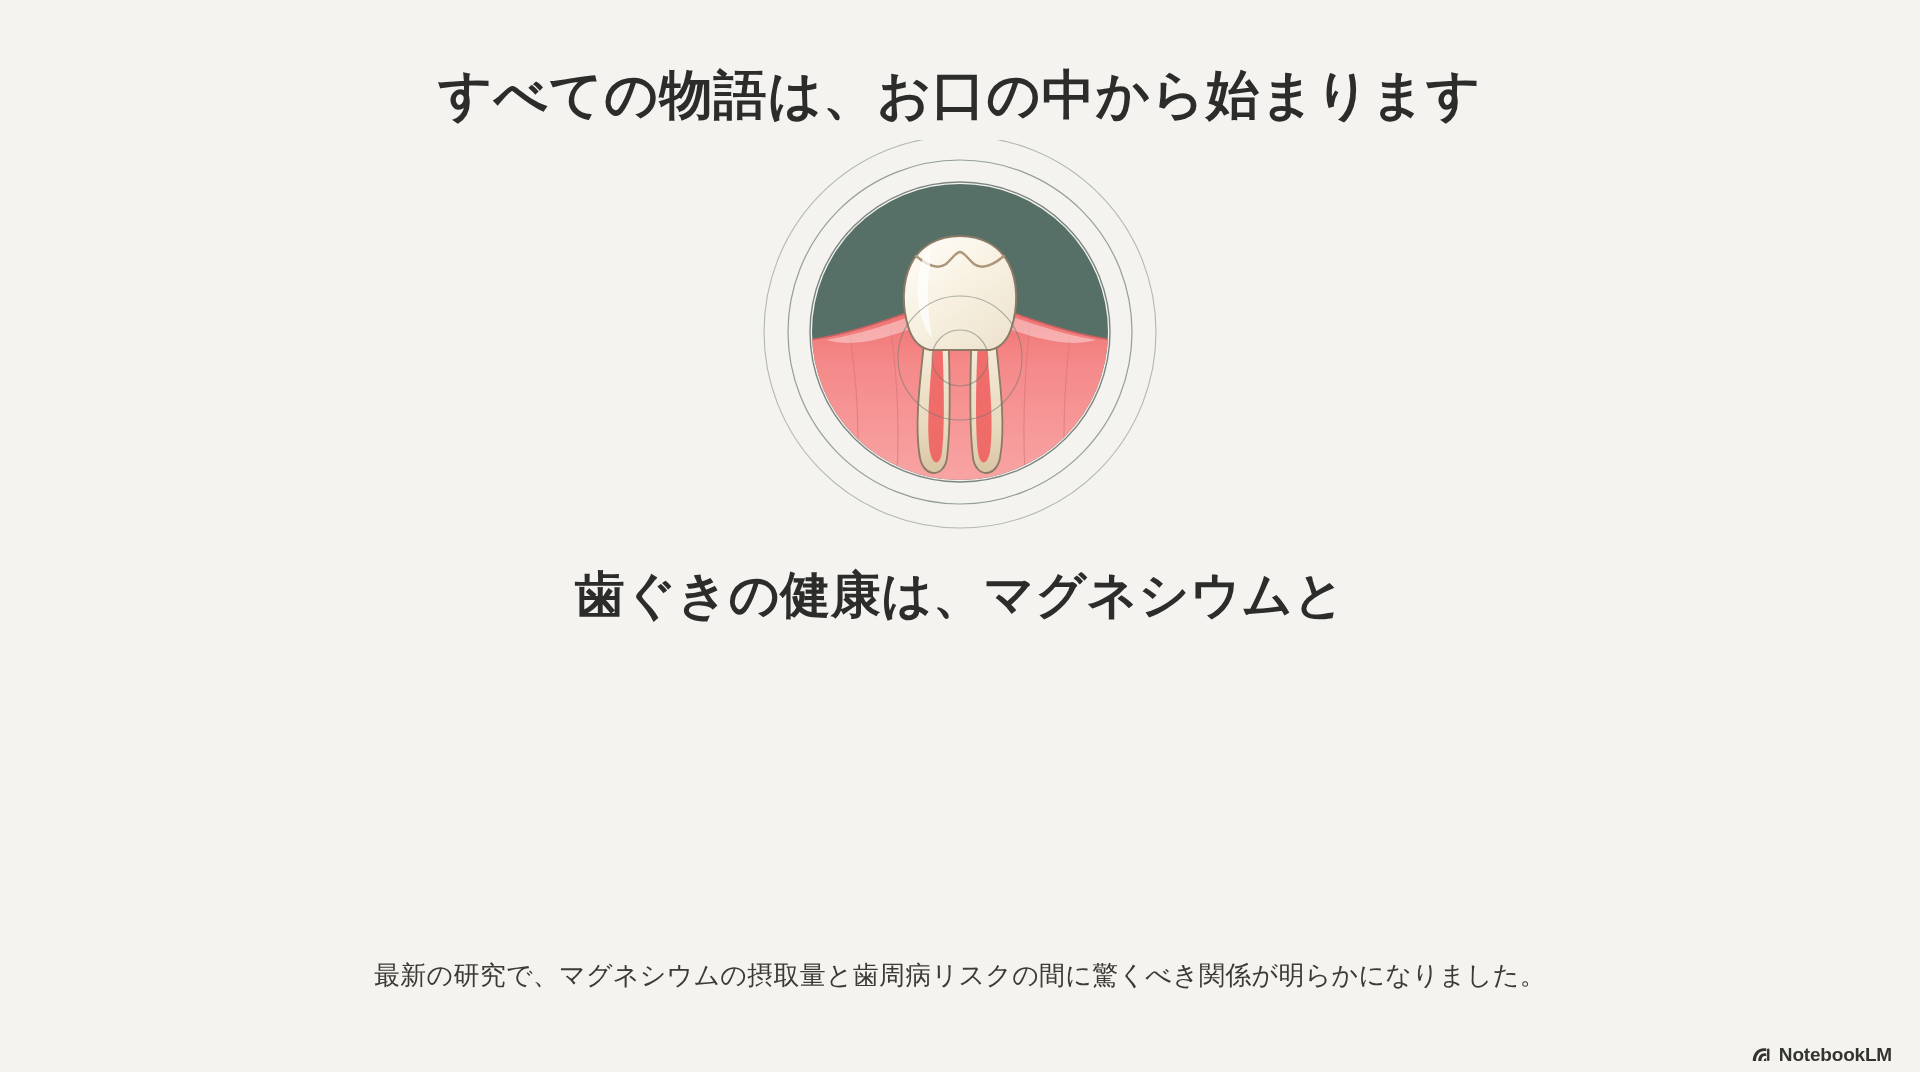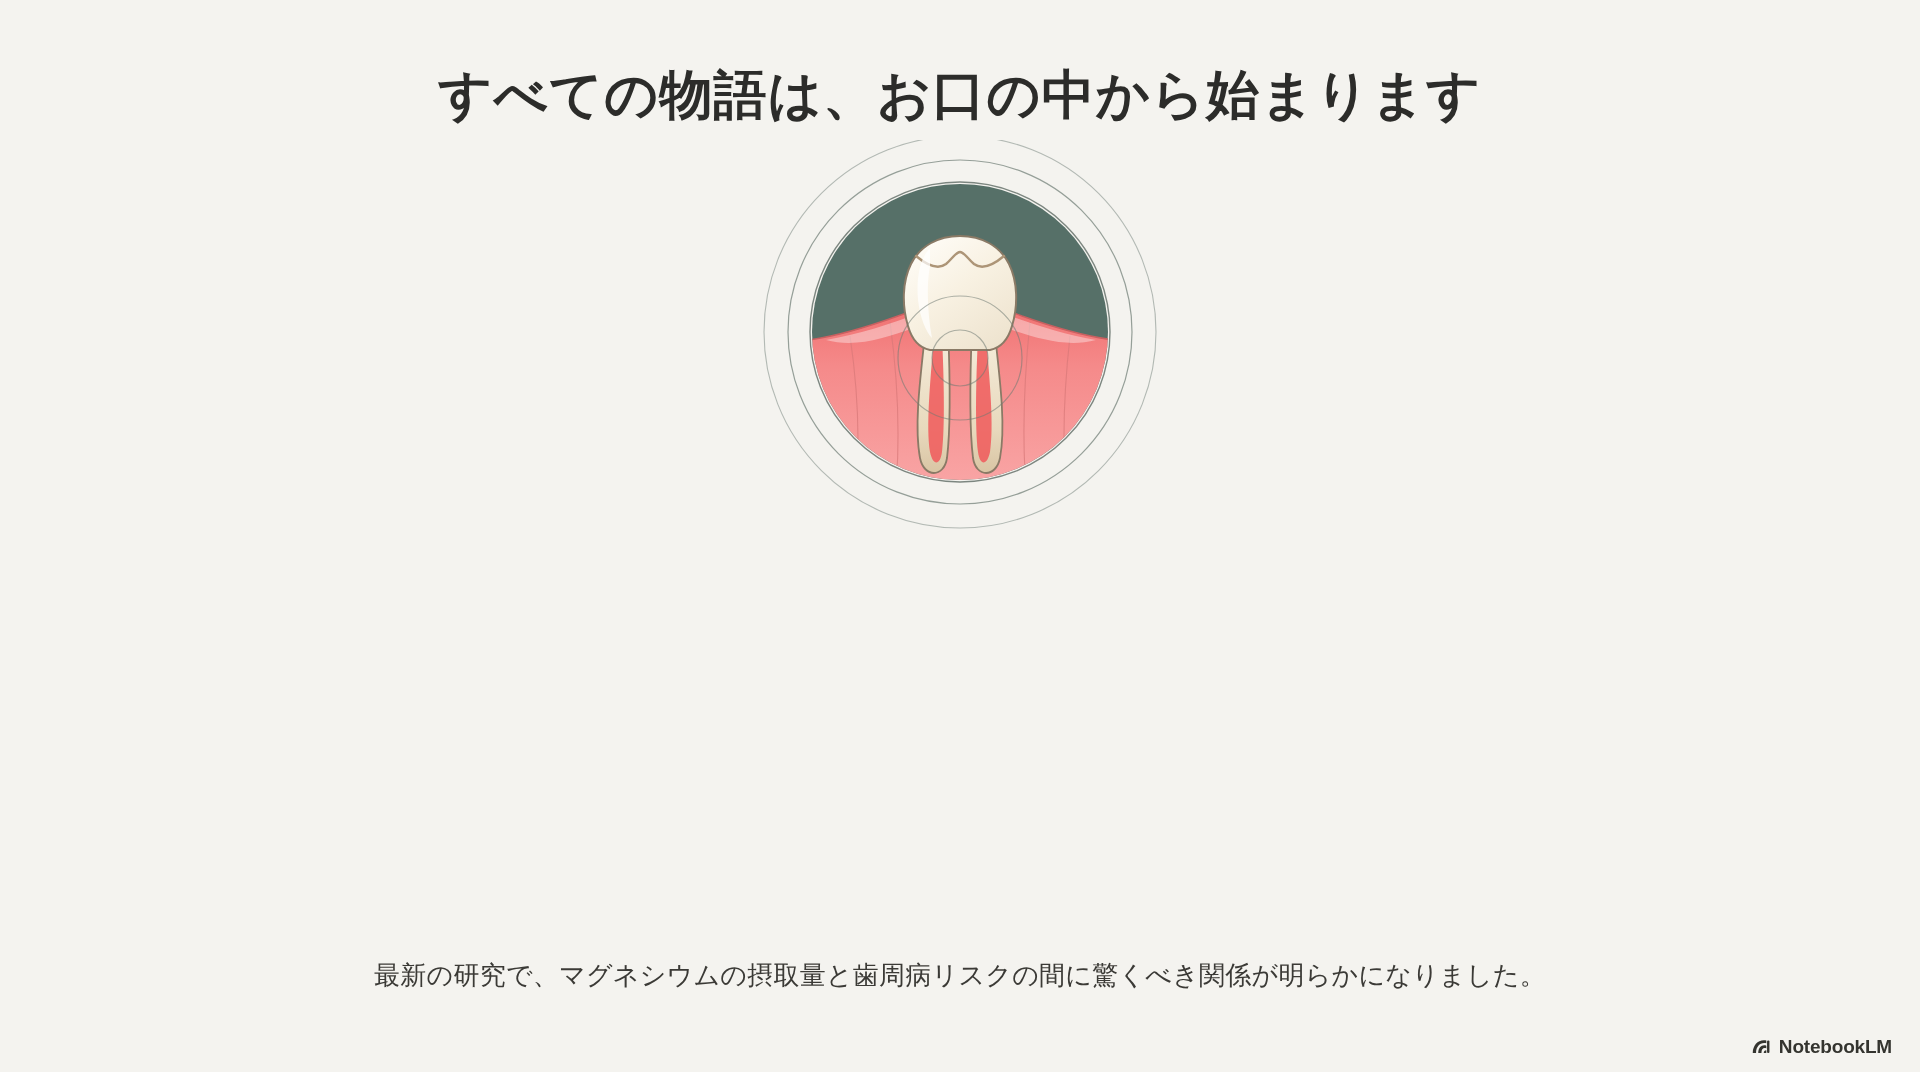--- a/index.html
+++ b/index.html
@@ -74,21 +74,21 @@
     font-weight: 400;
     color: #3b3a36;
     letter-spacing: 0.01em;
     white-space: nowrap;
   }
 
   
   .watermark {
     position: absolute;
     right: 28px;
-    bottom: 14px;
+    bottom: 6px;
     display: flex;
     align-items: center;
     gap: 7px;
     opacity: 0.92;
   }
   .watermark .wm-icon {
     width: 22px;
     height: 22px;
     display: block;
   }
@@ -196,20 +196,21 @@
                  C 190 178, 196 192, 202 198
                  C 198 176, 196 148, 200 126 Z" fill="#ffffff" opacity="0.72"></path>
 
         <circle cx="230" cy="218" r="62" fill="none" stroke="#6f7a73" stroke-width="1.2" opacity="0.55"></circle>
         <circle cx="230" cy="218" r="28" fill="none" stroke="#6f7a73" stroke-width="1.2" opacity="0.55"></circle>
       </g>
     </svg>
   </div>
 
   <div class="headline">
+    <span class="line">歯ぐきの健康は、マグネシウムと</span>
   </div>
 
   <div class="subtitle">最新の研究で、マグネシウムの摂取量と歯周病リスクの間に驚くべき関係が明らかになりました。</div>
 
   <div class="watermark">
     <svg class="wm-icon" viewBox="0 0 24 24">
       <path d="M3 18.5 C3 10.5 8.2 4.6 15.1 4.6 C16.1 4.6 17 4.7 17.8 4.9 L17.8 8.0 C17.1 7.8 16.3 7.7 15.4 7.7 C10.4 7.7 6.6 12.0 6.6 18.5 Z" fill="#24241f"></path>
       <path d="M9.0 18.5 C9.0 13.5 11.8 10.2 15.6 10.2 C16.4 10.2 17.1 10.3 17.8 10.5 L17.8 13.5 C17.2 13.3 16.6 13.2 16.0 13.2 C13.8 13.2 12.5 15.2 12.5 18.5 Z" fill="#24241f"></path>
       <path d="M15.0 18.5 C15.0 16.6 16.0 15.6 17.8 15.6 L17.8 18.5 Z" fill="#24241f"></path>
       <rect x="18.6" y="4.8" width="2.6" height="13.7" rx="1.1" fill="#24241f"></rect>

